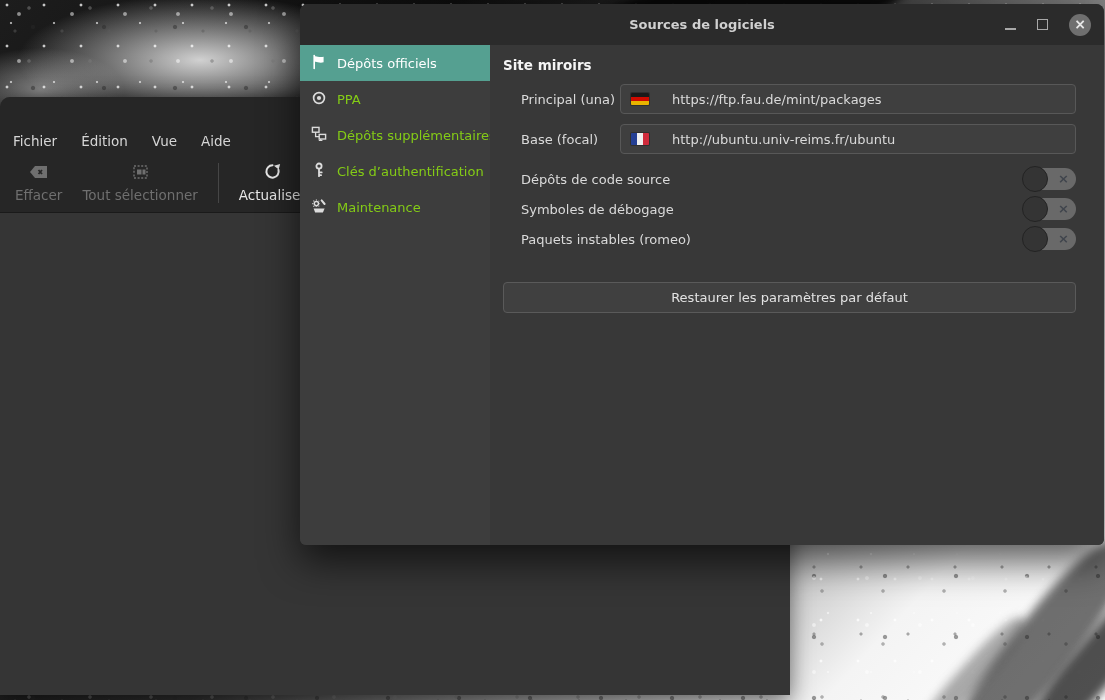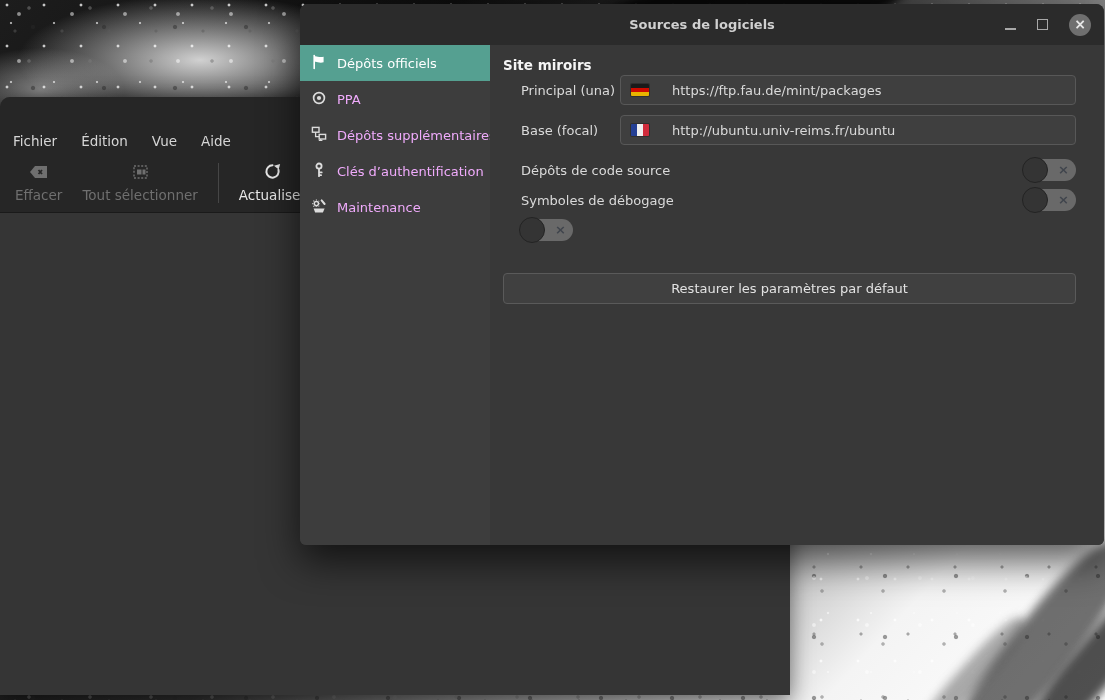--- a/index.html
+++ b/index.html
@@ -55,27 +55,27 @@
     color:#d0d0d0; font-size:13px; font-weight:600; pointer-events:none; }
   .win-controls { display:flex; align-items:center; gap:21px; margin-right:13px; z-index:1; }
   .wc-min { width:11px; height:2px; background:#a8a8a8; margin-top:8px; }
   .wc-max { width:11px; height:11px; border:1.5px solid #a8a8a8; }
   .wc-close { width:22px; height:22px; border-radius:50%; background:#6f6f6f;
     color:#e9e9e9; font-size:14px; line-height:21px; text-align:center; font-weight:600; }
 
   .dialog-body { display:flex; height:500px; }
   .sidebar { width:190px; background:#3d3d3d; flex-shrink:0; }
   .side-item { display:flex; align-items:center; gap:10px; height:36px;
-    padding-left:11px; color:#f0abfc; font-size:13px; white-space:nowrap; }
+    padding-left:11px; color:#84cc16; font-size:13px; white-space:nowrap; }
   .side-item svg { flex-shrink:0; }
   .side-item.selected { background:#55a091; color:#ffffff; }
 
   .content { flex:1; background:#383838; padding:12px 28px 0 13px; color:#d9d9d9; }
   .sec-heading { font-size:13.5px; font-weight:700; color:#f5f5f5; height:18px; }
-  .sec-heading.first { }
+  .sec-heading.first { margin-bottom:9px; }
   .sec-heading.second { margin-top:14px; }
 
   .mirror-row { display:flex; align-items:center; height:30px; margin-bottom:10px;
     padding-left:18px; }
   .mirror-label { width:99px; font-size:13px; color:#dadada; flex-shrink:0; }
   .mirror-btn { flex:1; height:30px; display:flex; align-items:center; gap:23px;
     padding:0 10px; background:#3f3f3f; border:1px solid #585858; border-radius:4px; }
   .flag { width:18px; height:12px; border-radius:1px; flex-shrink:0;
     box-shadow:0 0 0 1px rgba(0,0,0,.25); }
   .flag-de { background:linear-gradient(#1a1a1a 0 33%, #cf0a00 33% 66%, #e8b400 66% 100%); }
@@ -243,20 +243,21 @@
 
         <div class="opt-row">
           <div class="opt-label">Symboles de débogage</div>
           <div class="switch">
             <div class="off-x">×</div>
             <div class="knob"></div>
           </div>
         </div>
 
         <div class="opt-row">
+          <div class="opt-label">Paquets instables (romeo)</div>
           <div class="switch">
             <div class="off-x">×</div>
             <div class="knob"></div>
           </div>
         </div>
 
         <div class="restore-btn">Restaurer les paramètres par défaut</div>
       </div>
 
     </div>

